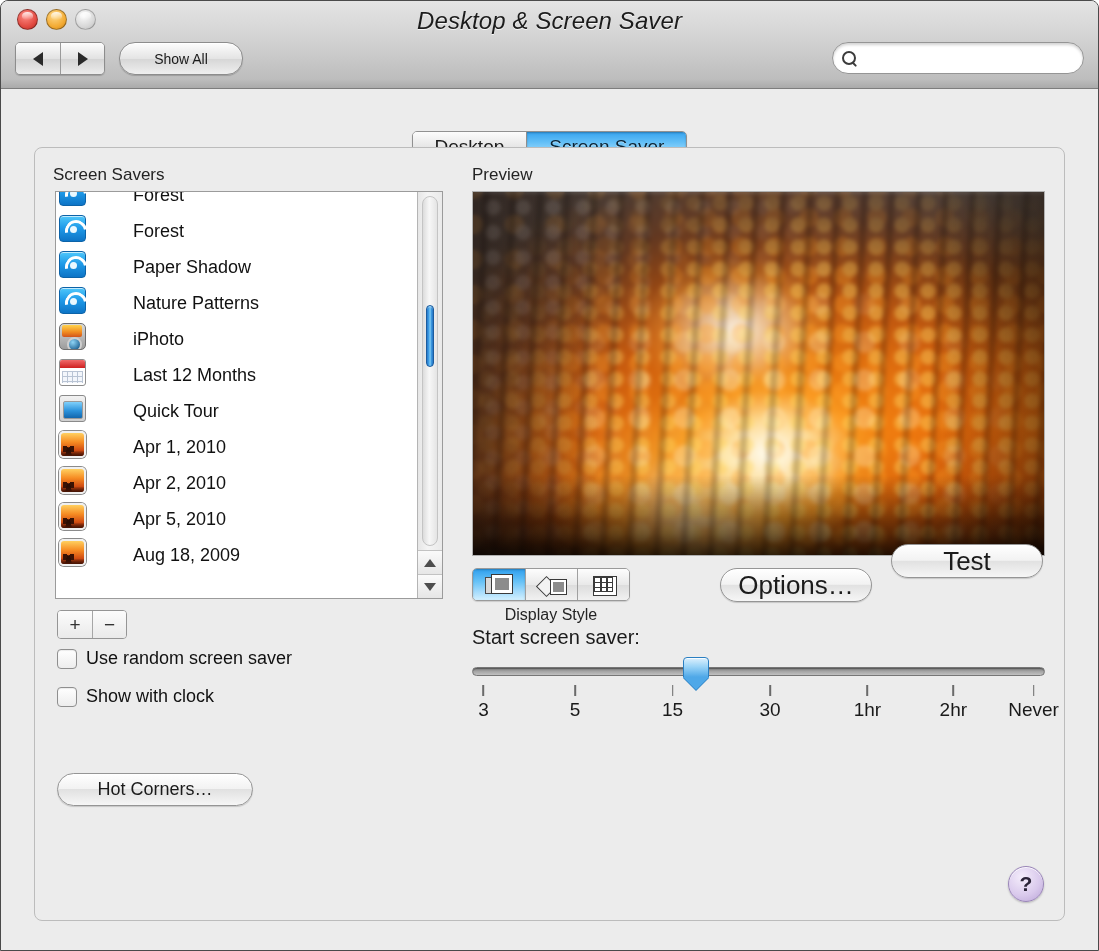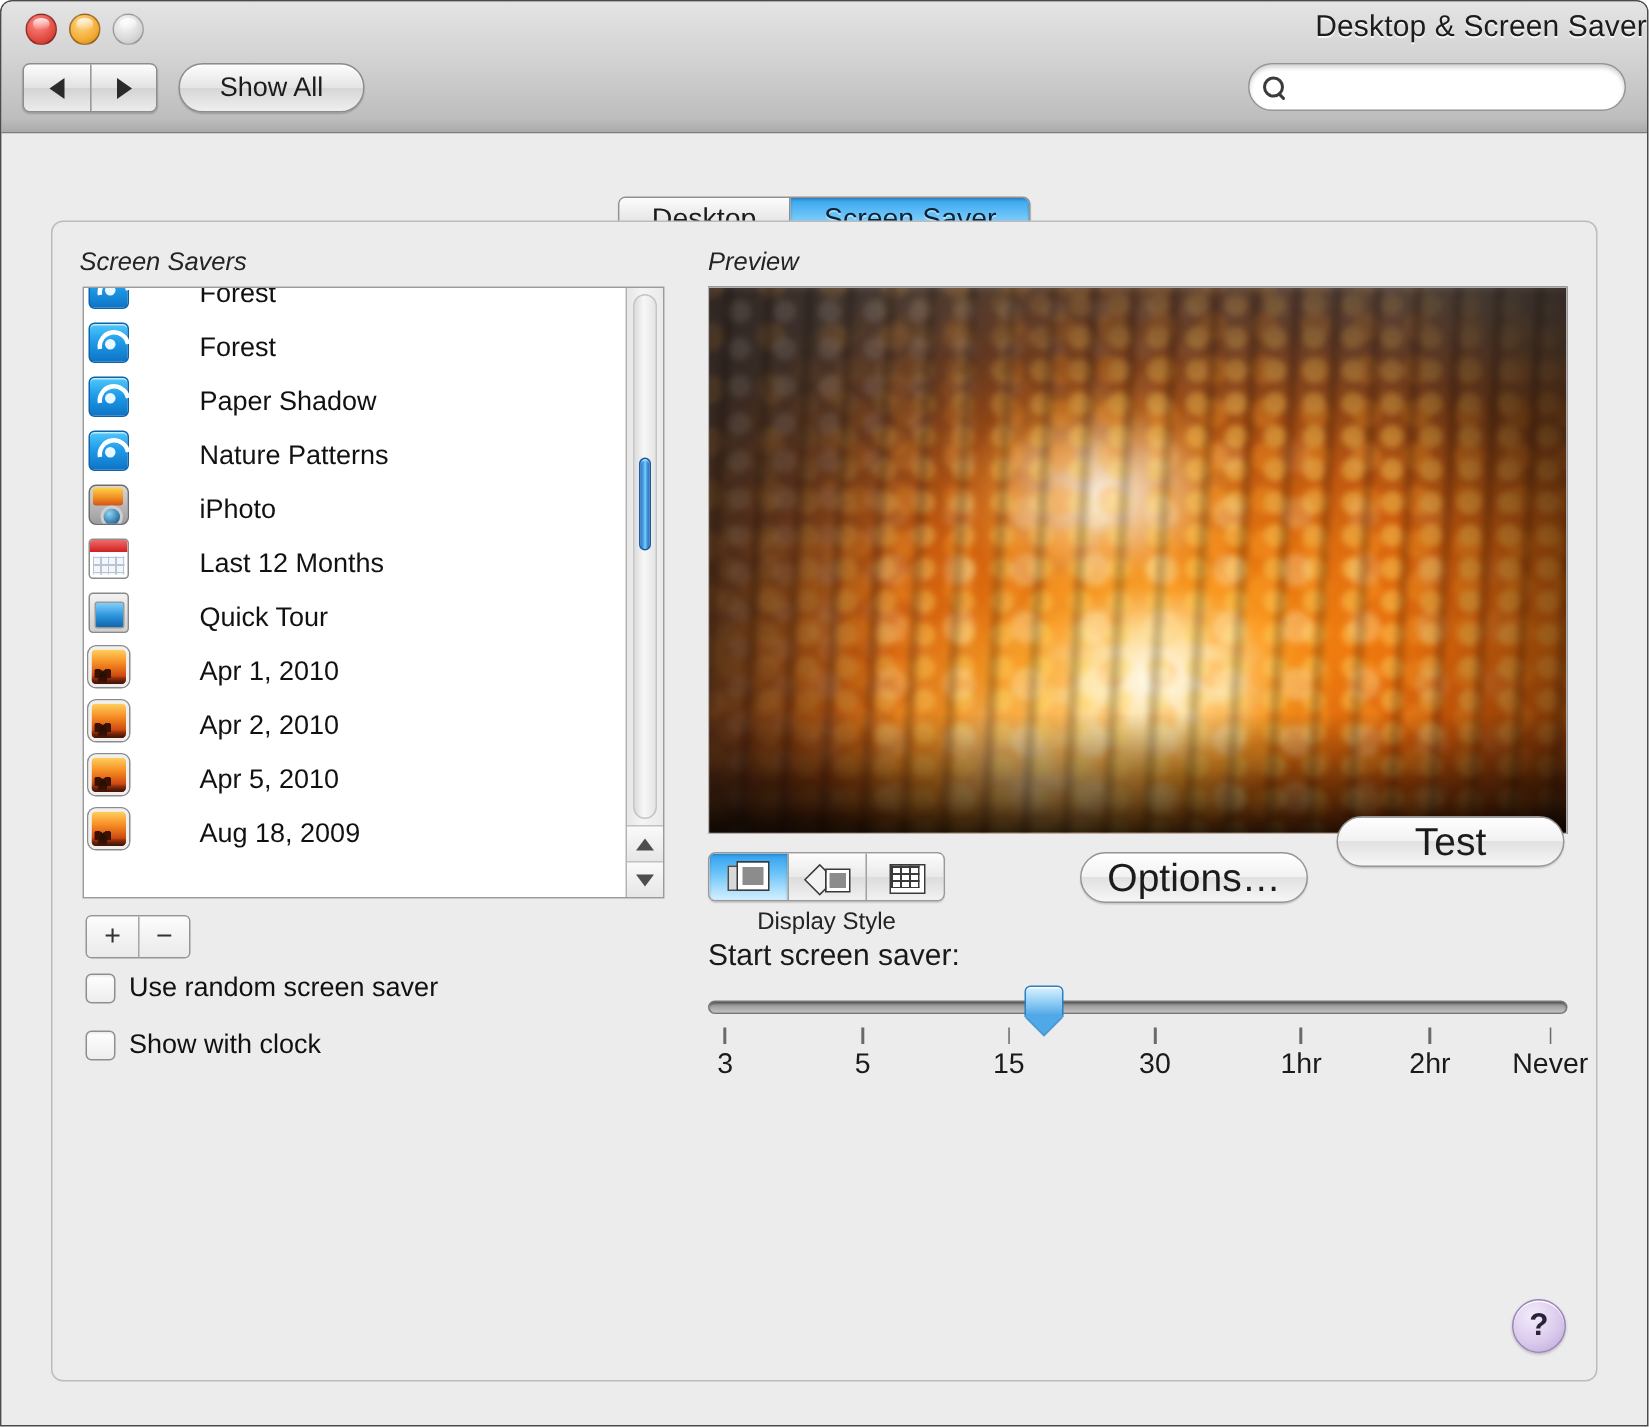--- a/index.html
+++ b/index.html
@@ -47,25 +47,26 @@
     border-radius: 50%;
     background: linear-gradient(to bottom, rgba(255,255,255,.85), rgba(255,255,255,0));
   }
   .light.close  { background: radial-gradient(circle at 40% 30%, #ff8d85, #e24b42 62%, #b32a22); }
   .light.min    { background: radial-gradient(circle at 40% 30%, #ffd98a, #f3ab33 62%, #c9821a); }
   .light.zoom   { background: radial-gradient(circle at 40% 30%, #fbfbfb, #d8d8d8 62%, #b9b9b9); border-color: rgba(0,0,0,.25); }
 
   .win-title {
     position: absolute;
     left: 0; right: 0; top: 6px;
-    text-align: right;
-    font-size: 20px;
+    text-align: center;
+    font-size: 24px;
     color: #1c1c1c;
     text-shadow: 0 1px 0 rgba(255,255,255,.75);
     letter-spacing: .1px;
+    font-style: italic;
   }
 
   
   .navgroup {
     position: absolute;
     left: 14px; top: 41px;
     display: flex;
     height: 33px;
     border: 1px solid #8d8d8d;
     border-radius: 5px;
@@ -85,21 +86,21 @@
 
   .showall {
     position: absolute;
     left: 118px; top: 41px;
     height: 33px; min-width: 124px;
     padding: 0 16px;
     border: 1px solid #8d8d8d;
     border-radius: 16px;
     background: linear-gradient(to bottom, #fdfdfd, #e4e4e4 50%, #d6d6d6 51%, #efefef);
     box-shadow: 0 1px 1px rgba(0,0,0,.18), inset 0 1px 0 rgba(255,255,255,.85);
-    font-size: 18px; color: #1b1b1b;
+    font-size: 14px; color: #1b1b1b;
     display: flex; align-items: center; justify-content: center;
     cursor: default;
   }
 
   .searchwrap {
     position: absolute;
     right: 14px; top: 41px;
     width: 252px; height: 32px;
     background: #ffffff;
     border: 1px solid #959595;
@@ -158,21 +159,21 @@
   .panel {
     position: absolute;
     left: 33px; top: 58px; right: 33px; bottom: 30px;
     background: #ececec;
     border: 1px solid #bcbcbc;
     border-radius: 8px;
   }
 
   .section-label {
     position: absolute;
-    font-size: 17px; color: #242424; font-style: italic;
+    font-size: 17px; color: #242424;
   }
   #lbl-screensavers { left: 18px; top: 17px; }
   #lbl-preview      { left: 437px; top: 17px; }
 
   
   .listbox {
     position: absolute;
     left: 20px; top: 43px;
     width: 388px; height: 408px;
     background: #ffffff;
@@ -748,18 +749,19 @@
             <div class="ticklabel" style="left: 2%;">3</div>
             <div class="ticklabel" style="left: 18%;">5</div>
             <div class="ticklabel" style="left: 35%;">15</div>
             <div class="ticklabel" style="left: 52%;">30</div>
             <div class="ticklabel" style="left: 69%;">1hr</div>
             <div class="ticklabel" style="left: 84%;">2hr</div>
             <div class="ticklabel" style="left: 98%;">Never</div>
           </div>
       </div>
 
+      <div class="capsule" id="btn-hotcorners">Hot Corners…</div>
 
       <div class="help">?</div>
 
     </div>
   </div>
 </div>
 
 </body></html>

